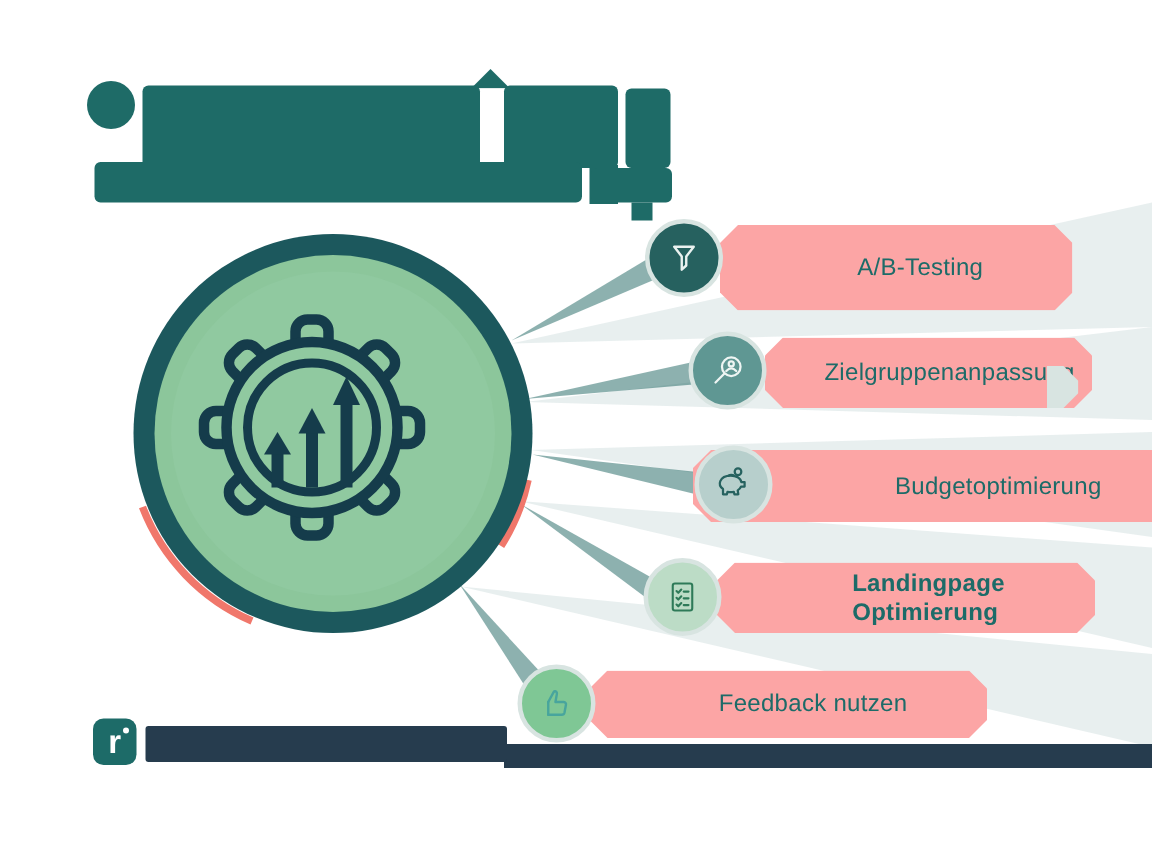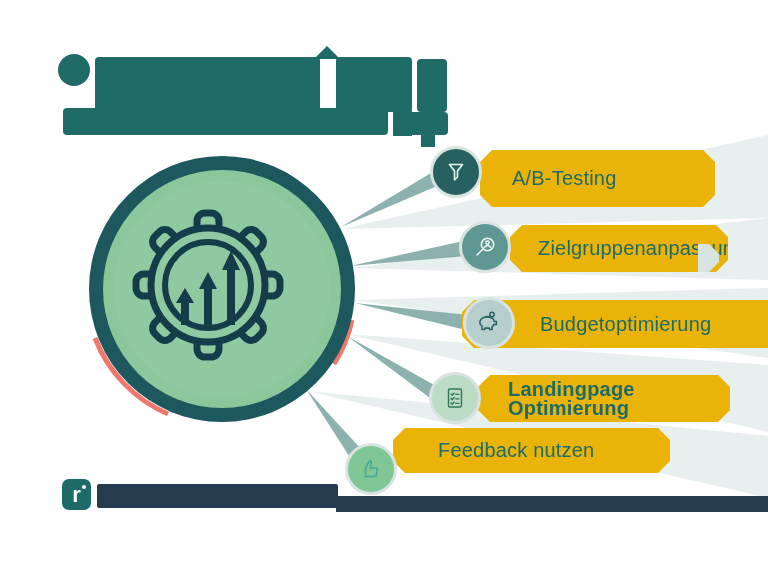--- a/index.html
+++ b/index.html
@@ -10,24 +10,24 @@
   
   .blob{background:#1e6b67;position:absolute;}
   .blob-dot{border-radius:50%;}
   .blob-bar{border-radius:4px;}
   .blob-peak{clip-path:polygon(50% 0,100% 100%,0 100%);}
 
   
   svg.layer{position:absolute;left:0;top:0;}
 
   
-  .capsule{position:absolute;background:#eab308;
+  .capsule{position:absolute;background:#fca5a5;
            clip-path:polygon(12px 0,calc(100% - 12px) 0,100% 12px,100% calc(100% - 12px),
                      calc(100% - 12px) 100%,12px 100%,0 calc(100% - 12px),0 12px);
-           display:flex;align-items:center;color:#1d6b68;font-size:20px;letter-spacing:.2px;}
+           display:flex;align-items:center;color:#1d6b68;font-size:16px;letter-spacing:.2px;justify-content:center;}
   .capsule .txt{line-height:19px;}
   .icon-circle{position:absolute;width:46px;height:46px;border-radius:50%;
                border:3px solid #d8e4e1;display:flex;align-items:center;justify-content:center;}
   .icon-circle svg{display:block;}
 
   
   .logo-mark{position:absolute;left:62px;top:479px;width:29px;height:31px;background:#1d6b68;
              border-radius:7px;color:#ffffff;font-weight:bold;font-size:22px;
              display:flex;align-items:center;justify-content:center;}
   .logo-mark .dot{position:absolute;right:5px;top:6px;width:4px;height:4px;border-radius:50%;background:#fff;}
@@ -168,21 +168,21 @@
       <rect x="6.5" y="4" width="13" height="18" rx="1.5"></rect>
       <path d="M9 9 l1.2 1.2 2-2.2"></path>
         <line x1="13.8" y1="9.4" x2="17" y2="9.4"></line>
       <path d="M9 13.5 l1.2 1.2 2-2.2"></path>
         <line x1="13.8" y1="13.9" x2="17" y2="13.9"></line>
       <path d="M9 18 l1.2 1.2 2-2.2"></path>
         <line x1="13.8" y1="18.4" x2="17" y2="18.4"></line>
     </svg>
   </div>
 
-  <div class="capsule" style="left:393px;top:428px;width:232px;height:45px;padding-left:45px;">
+  <div class="capsule" style="left:393px;top:447px;width:232px;height:45px;padding-left:33px;">
     <span class="txt">Feedback nutzen</span>
   </div>
   <div class="icon-circle" style="left:345px;top:443px;background:#7fc795;">
     <svg width="26" height="26" viewBox="0 0 26 26" fill="none" stroke="#48a59d" stroke-width="1.6" stroke-linecap="round" stroke-linejoin="round">
       <path d="M7.5 12v8.5"></path>
       <path d="M7.5 12l3.6-6.6c.5-.9 1.8-.7 2.1.3.1.4.1.8 0 1.2L12.3 12h5.6c1 .1 1.6.9 1.4 1.9l-1 5.2c-.2.9-.9 1.4-1.8 1.4H7.5"></path>
     </svg>
   </div>
 
   <div class="footer-band"></div>

